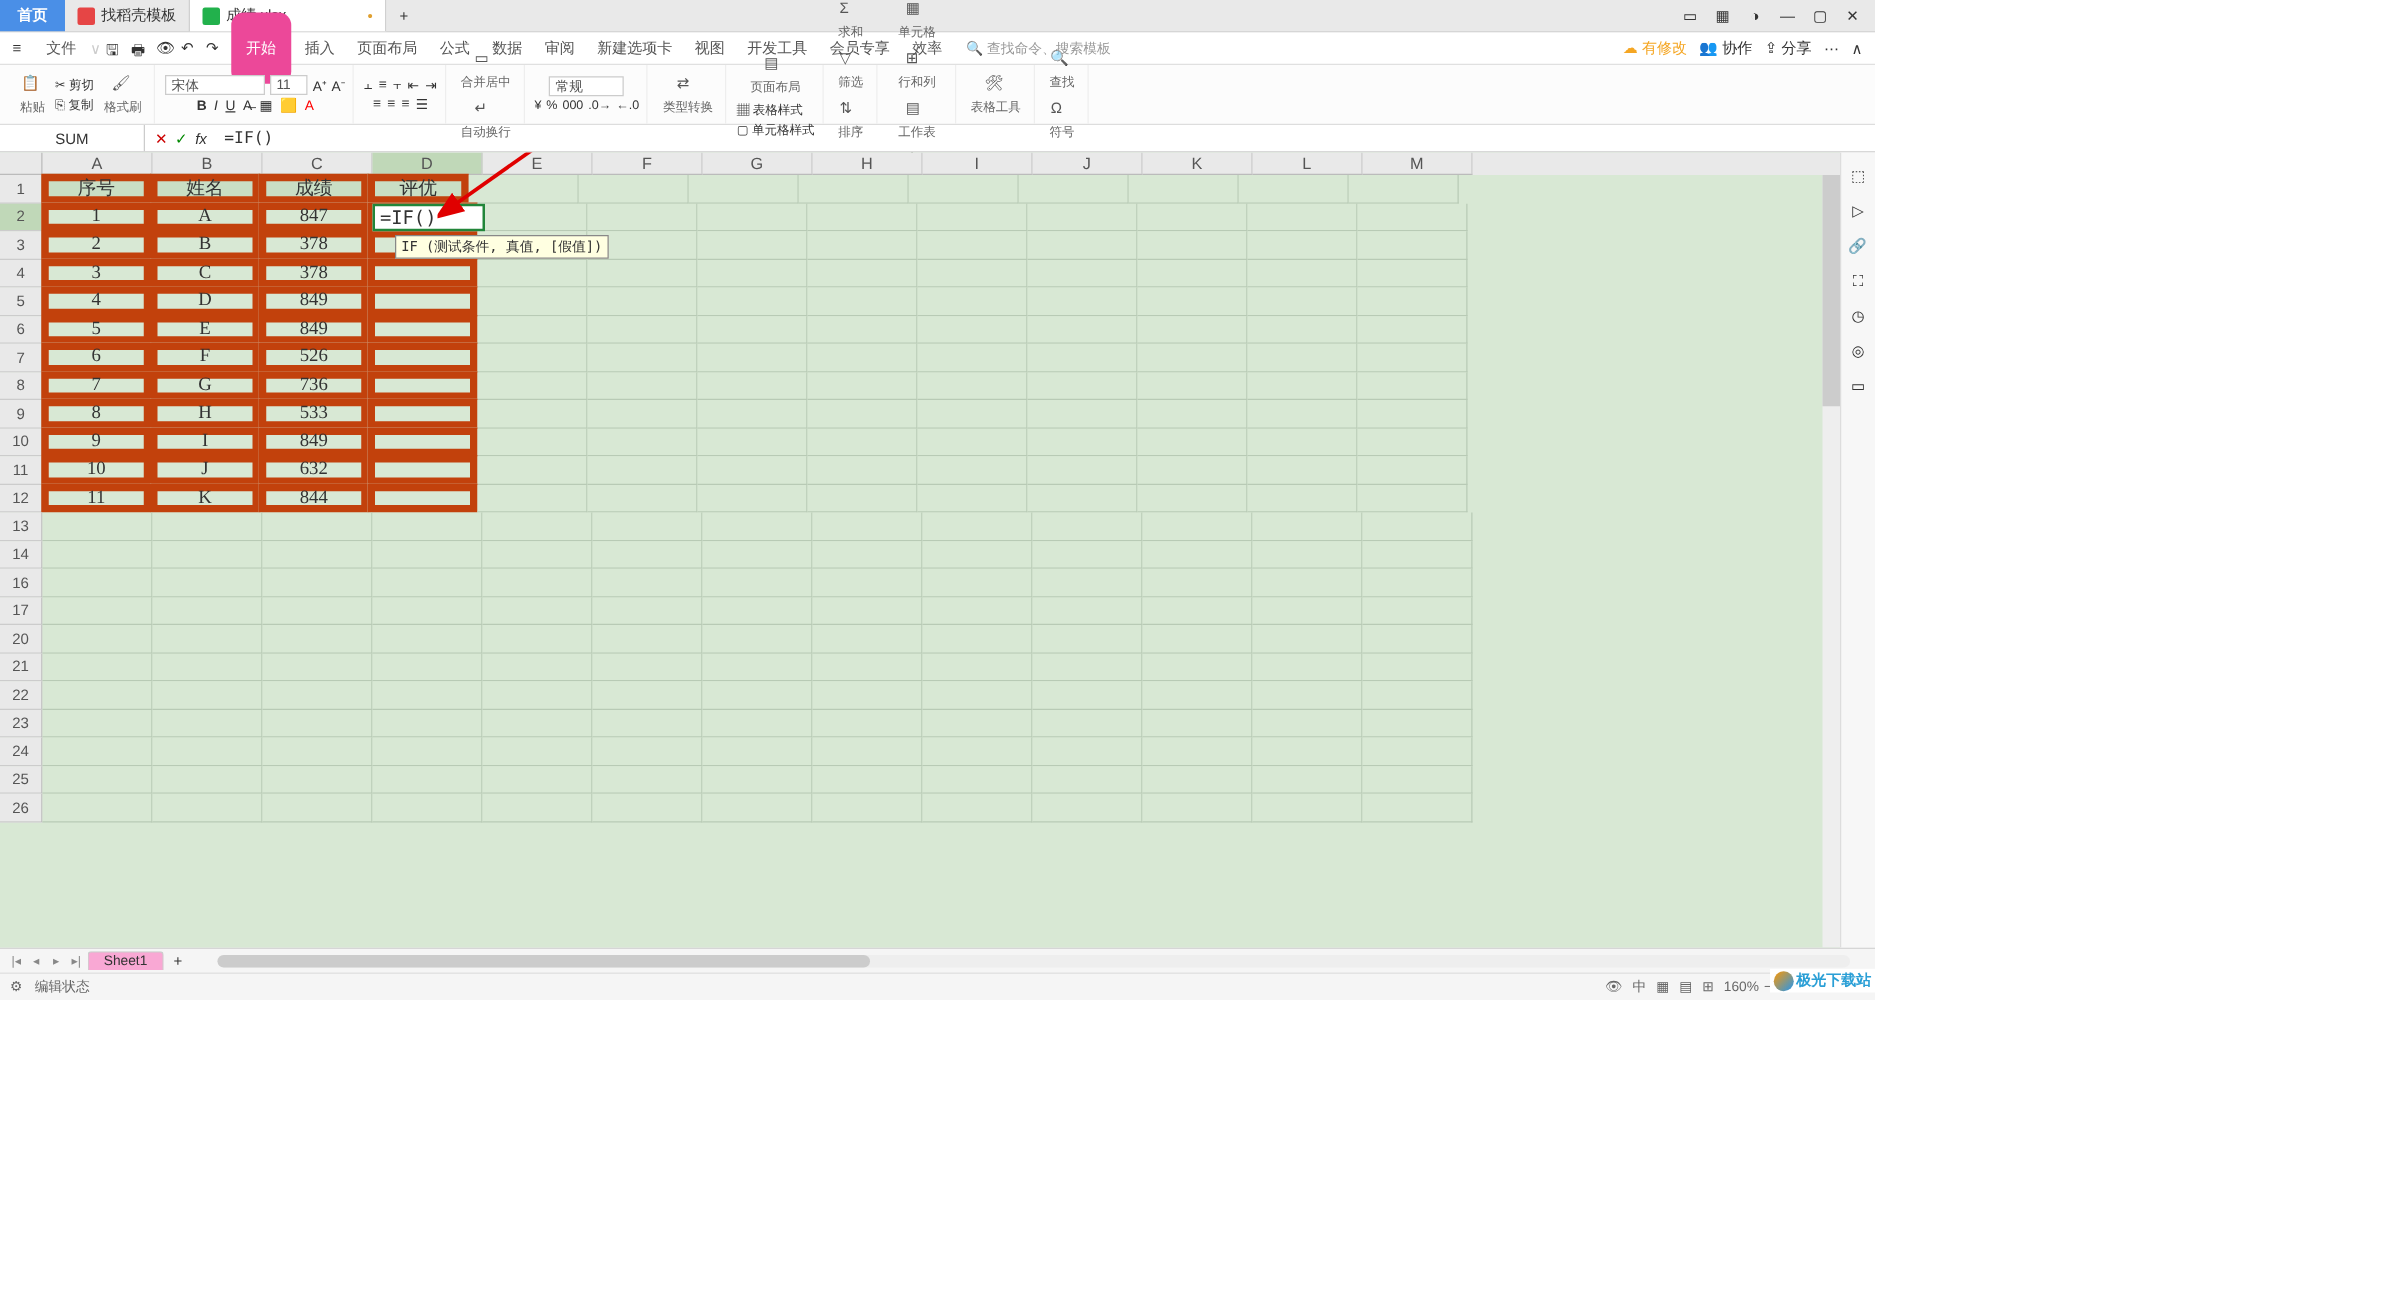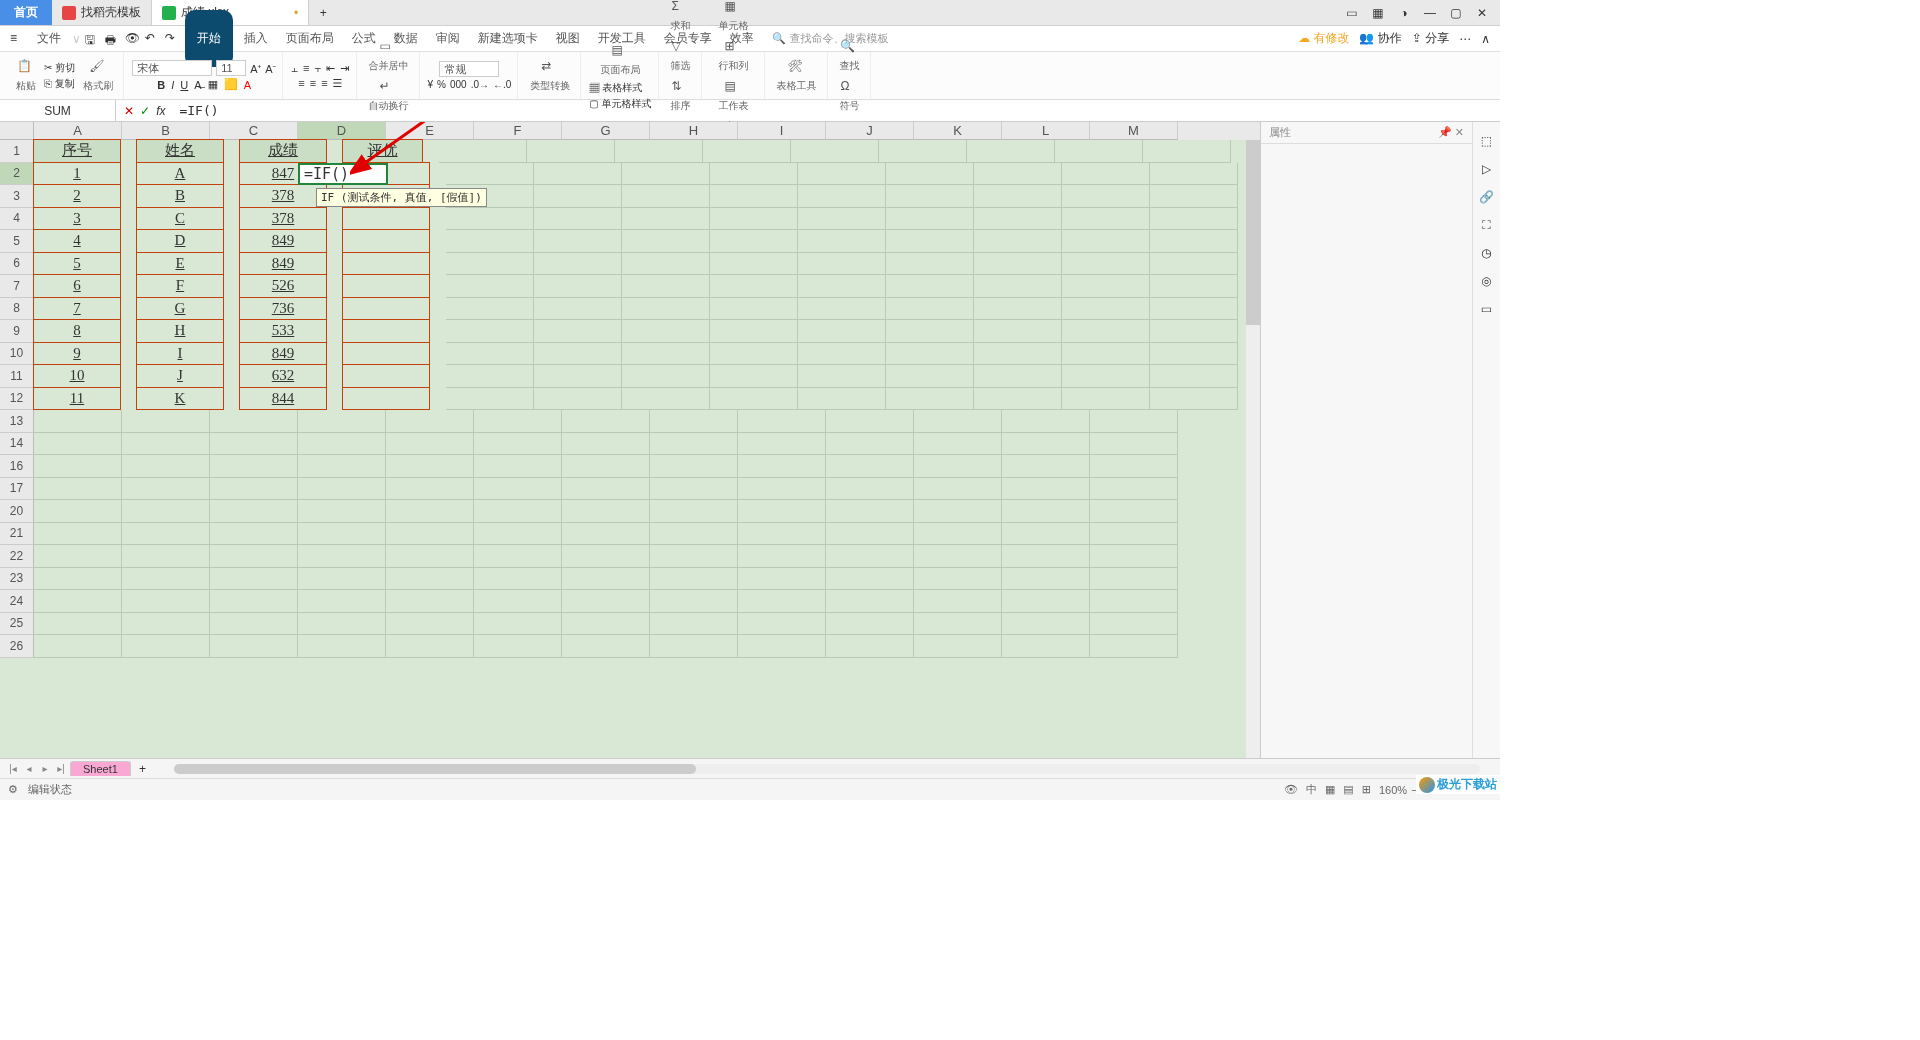--- a/index.html
+++ b/index.html
@@ -10,21 +10,21 @@
 .tab-home { background: #4a8fe7; color: #fff; padding: 0 14px; display: flex; align-items: center; font-size: 12px; font-weight: bold; }
 .tab-app { display: flex; align-items: center; padding: 0 10px; gap: 5px; border-right: 1px solid #d0d0d0; }
 .tab-app.active { background: #fff; }
 .tab-icon { width: 14px; height: 14px; border-radius: 2px; }
 .title-right { margin-left: auto; display: flex; align-items: center; gap: 10px; padding-right: 10px; }
 .win-btn { width: 16px; height: 16px; display: flex; align-items: center; justify-content: center; cursor: pointer; }
 
 
 .menubar { height: 26px; background: #fff; display: flex; align-items: center; padding: 0 10px; gap: 4px; border-bottom: 1px solid #e0e0e0; }
 .menu-item { padding: 2px 7px; font-size: 12px; cursor: pointer; color: #555; }
-.menu-item.start { background: #0c4a6e; color: #fff; border-radius: 10px; padding: 20px 12px; }
+.menu-item.start { background: #ec4899; color: #fff; border-radius: 10px; padding: 20px 12px; }
 .menu-icon { width: 16px; height: 16px; cursor: pointer; }
 .menu-right { margin-left: auto; display: flex; align-items: center; gap: 10px; }
 .menu-search { display: flex; align-items: center; gap: 3px; color: #999; font-size: 11px; margin-left: 8px; }
 
 
 .ribbon { height: 48px; background: #fcfcfc; display: flex; align-items: stretch; padding: 0 6px; gap: 2px; border-bottom: 1px solid #ddd; }
 .rgroup { display: flex; flex-direction: column; justify-content: center; align-items: center; padding: 0 6px; border-right: 1px solid #eee; gap: 2px; }
 .rgroup .lbl { font-size: 10px; color: #666; }
 .ricon { width: 18px; height: 18px; color: #555; }
 .rbtn-big { display: flex; flex-direction: column; align-items: center; gap: 2px; cursor: pointer; padding: 2px 4px; }
@@ -46,21 +46,21 @@
 
 .colheaders { display: flex; height: 18px; background: #e9e9e9; }
 .corner { width: 34px; border-right: 1px solid #bbb; border-bottom: 1px solid #bbb; background: #e9e9e9; }
 .colh { border-right: 1px solid #ccc; border-bottom: 1px solid #bbb; text-align: center; font-size: 13px; color: #555; display: flex; align-items: center; justify-content: center; }
 .colh.active { background: #c0d8b8; }
 .rows { }
 .row { display: flex; height: 22.5px; }
 .rowh { width: 34px; border-right: 1px solid #bbb; border-bottom: 1px solid #ccc; background: #e9e9e9; text-align: center; font-size: 12px; color: #555; display: flex; align-items: center; justify-content: center; }
 .rowh.active { background: #c0d8b8; }
 .cell { border-right: 1px solid #b8cab5; border-bottom: 1px solid #b8cab5; display: flex; align-items: center; justify-content: center; font-size: 15px; font-family: "SimSun", serif; background: #d8e8d4; }
-.cell.databorder { border: 1px solid #c2410c; margin: -1px 16px 0 -1px; text-decoration: underline; }
+.cell.databorder { border: 6px solid #c2410c; margin: -1px 0 0 -1px; }
 .cell.header-cell { background: #c9dec4; }
 
 .active-cell-overlay { position: absolute; border: 2px solid #22863a; background: #fff; display: flex; align-items: center; padding: 0 4px; font-family: monospace; font-size: 15px; }
 .tooltip { position: absolute; background: #ffffe1; border: 1px solid #888; font-size: 11px; padding: 1px 4px; font-family: "SimSun", monospace; }
 .arrow-annot { position: absolute; pointer-events: none; }
 
 
 .sheettabs { height: 20px; display: flex; align-items: center; border-top: 1px solid #ccc; background: #f5f5f5; padding-left: 6px; gap: 2px; }
 .nav-arrow { width: 14px; color: #888; text-align: center; cursor: pointer; font-size: 10px; }
 .sheet-tab { border: 1px solid #ccc; border-bottom: none; padding: 1px 12px; background: #f9a8d4; font-size: 11px; border-radius: 3px 3px 0 0; }
@@ -687,26 +687,20 @@
           </marker>
         </defs>
       <line x1="80" y1="0" x2="12" y2="48" stroke="#e00000" stroke-width="3" marker-end="url(#ah)"></line>
     </svg>
 
     <div class="vscroll">
         <div class="vscroll-thumb"></div>
       </div>
   </div>
 
-  <div class="properties-pane">
-    <div class="prop-header">
-      <span>属性</span>
-      <span><span>📌</span> <span>✕</span></span>
-    </div>
-  </div>
 
   <div class="side-icons">
     <span>⬚</span>
     <span>▷</span>
     <span>🔗</span>
     <span>⛶</span>
     <span>◷</span>
     <span>◎</span>
     <span>▭</span>
   </div>

